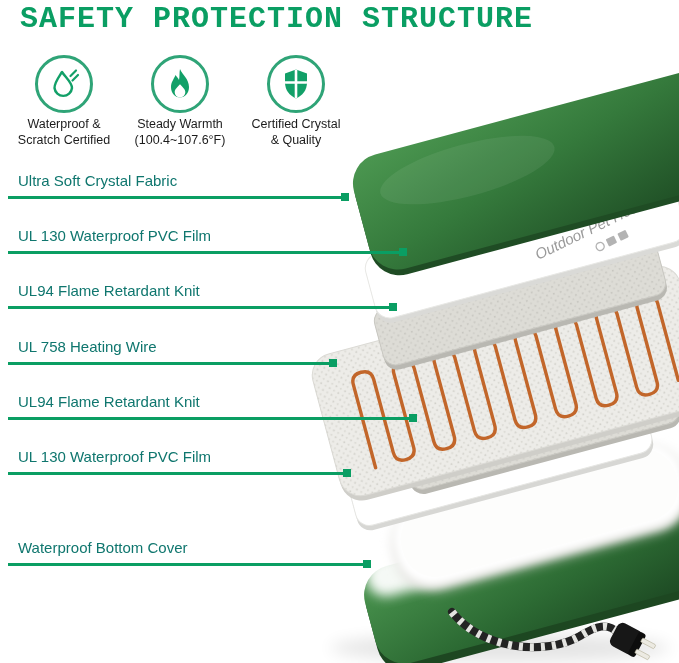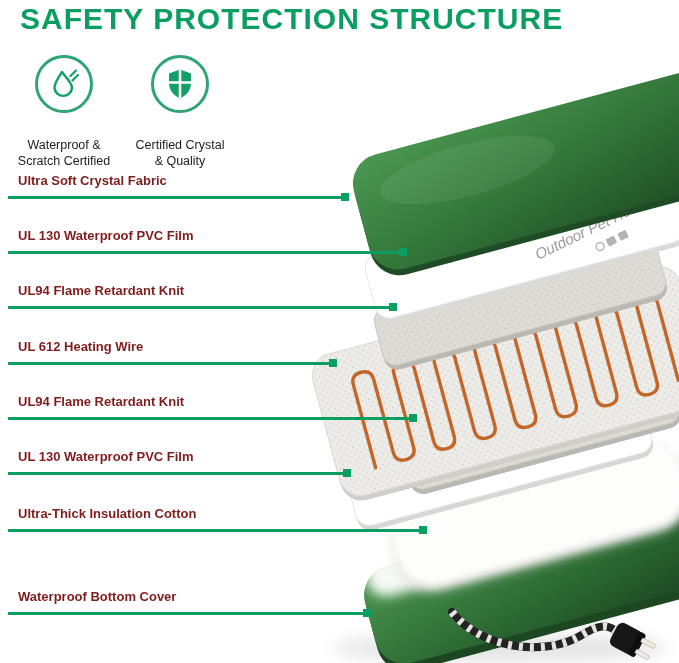--- a/index.html
+++ b/index.html
@@ -1,30 +1,30 @@
 <!DOCTYPE html>
 <html><head>
 <meta charset="utf-8">
 <style>
   *{margin:0;padding:0;box-sizing:border-box}
   html,body{width:679px;height:663px;background:#fff;font-family:"Liberation Sans",sans-serif;overflow:hidden}
   .canvas{position:relative;width:679px;height:663px;background:#fff;overflow:hidden}
 
-  .title{position:absolute;top:2px;left:20px;font-family:Liberation Sans, sans-serif;
+  .title{position:absolute;top:2px;left:20px;font-family:Liberation Mono, monospace;
          font-size:30px;font-weight:bold;letter-spacing:1px;color:#0a9e63;white-space:nowrap}
 
   .features{position:absolute;top:55px;left:6px;display:flex;z-index:4}
   .feature{width:116px;display:flex;flex-direction:column;align-items:center;text-align:center}
   .ficircle{width:58px;height:58px;border-radius:50%;border:3px solid #2fa477;background:#fff;
             display:flex;align-items:center;justify-content:center}
-  .flabel{margin-top:25px;font-size:12.5px;line-height:15.5px;color:#1c1c1c;font-weight:500}
+  .flabel{margin-top:4px;font-size:12.5px;line-height:15.5px;color:#1c1c1c;font-weight:500}
   .flabel span{display:block}
 
   .llabel{position:absolute;left:8px;z-index:3}
-  .ltext{display:block;font-size:13px;font-weight:700;color:#7f1d1d;line-height:21px;
+  .ltext{display:block;font-size:15px;font-weight:400;color:#0f766e;line-height:21px;
          padding:0 4px 5px 10px;white-space:nowrap}
   .lline{position:relative;height:2.5px;background:#0a9e63;width:100%}
   .lsq{position:absolute;right:-1px;top:-3px;width:8px;height:8px;background:#0a9e63}
 
   .diagram{position:absolute;inset:0;z-index:1}
 </style>
 </head>
 <body>
 
 <div class="canvas">
@@ -35,20 +35,32 @@
     <div class="feature">
       <div class="ficircle">
         <svg width="34" height="34" viewBox="0 0 34 34">
           <path d="M15 5 C11.5 10.5 7.5 15.5 7.5 21 A8.8 8.8 0 0 0 25 21 C25 15.5 18.5 10.5 15 5 Z" fill="none" stroke="#12a068" stroke-width="2.4" stroke-linejoin="round"></path>
           <path d="M23.5 9 L29 3.5 M25.5 13.5 L31 8" stroke="#12a068" stroke-width="2.2" stroke-linecap="round"></path>
         </svg>
       </div>
       <div class="flabel">
         <span>Waterproof &amp;</span>
         <span>Scratch Certified</span>
+      </div>
+    </div>
+    <div class="feature">
+      <div class="ficircle">
+        <svg width="34" height="34" viewBox="0 0 34 34">
+          <path d="M17 2 C19.5 8 26 12 26 20 C26 26 22 30.5 17 30.5 C12 30.5 8 26 8 20 C8 15 11 12 12.5 8 C13.5 10 15.5 11 16 13 C16.8 9.5 16.2 5.5 17 2 Z" fill="#12a068"></path>
+          <path d="M17 30.5 C20 30.5 22.3 28 22.3 25 C22.3 22 19.5 20.2 17 17.2 C14.5 20.2 11.7 22 11.7 25 C11.7 28 14 30.5 17 30.5 Z" fill="#ffffff"></path>
+        </svg>
+      </div>
+      <div class="flabel">
+        <span>Steady Warmth</span>
+        <span>(100.4~107.6°F)</span>
       </div>
     </div>
     <div class="feature">
       <div class="ficircle">
         <svg width="34" height="34" viewBox="0 0 34 34">
           <defs>
               <clipPath id="shc">
                 <path d="M17 2.5 L28 6.5 V15 C28 23.5 23.5 28.5 17 31.5 C10.5 28.5 6 23.5 6 15 V6.5 Z"></path>
               </clipPath>
             </defs>
@@ -177,43 +189,37 @@
         <span class="lsq"></span>
       </div>
   </div>
   <div class="llabel" style="top:280px;width:388px">
     <span class="ltext">UL94 Flame Retardant Knit</span>
     <div class="lline">
         <span class="lsq"></span>
       </div>
   </div>
   <div class="llabel" style="top:336px;width:328px">
-    <span class="ltext">UL 612 Heating Wire</span>
+    <span class="ltext">UL 758 Heating Wire</span>
     <div class="lline">
         <span class="lsq"></span>
       </div>
   </div>
   <div class="llabel" style="top:391px;width:408px">
     <span class="ltext">UL94 Flame Retardant Knit</span>
     <div class="lline">
         <span class="lsq"></span>
       </div>
   </div>
   <div class="llabel" style="top:446px;width:342px">
     <span class="ltext">UL 130 Waterproof PVC Film</span>
     <div class="lline">
         <span class="lsq"></span>
       </div>
   </div>
-  <div class="llabel" style="top:503px;width:418px">
-    <span class="ltext">Ultra-Thick Insulation Cotton</span>
-    <div class="lline">
-        <span class="lsq"></span>
-      </div>
-  </div>
-  <div class="llabel" style="top:586px;width:362px">
+  <div class="llabel" style="top:537px;width:362px">
     <span class="ltext">Waterproof Bottom Cover</span>
     <div class="lline">
         <span class="lsq"></span>
       </div>
   </div>
 
 </div>
 
 </body></html>

